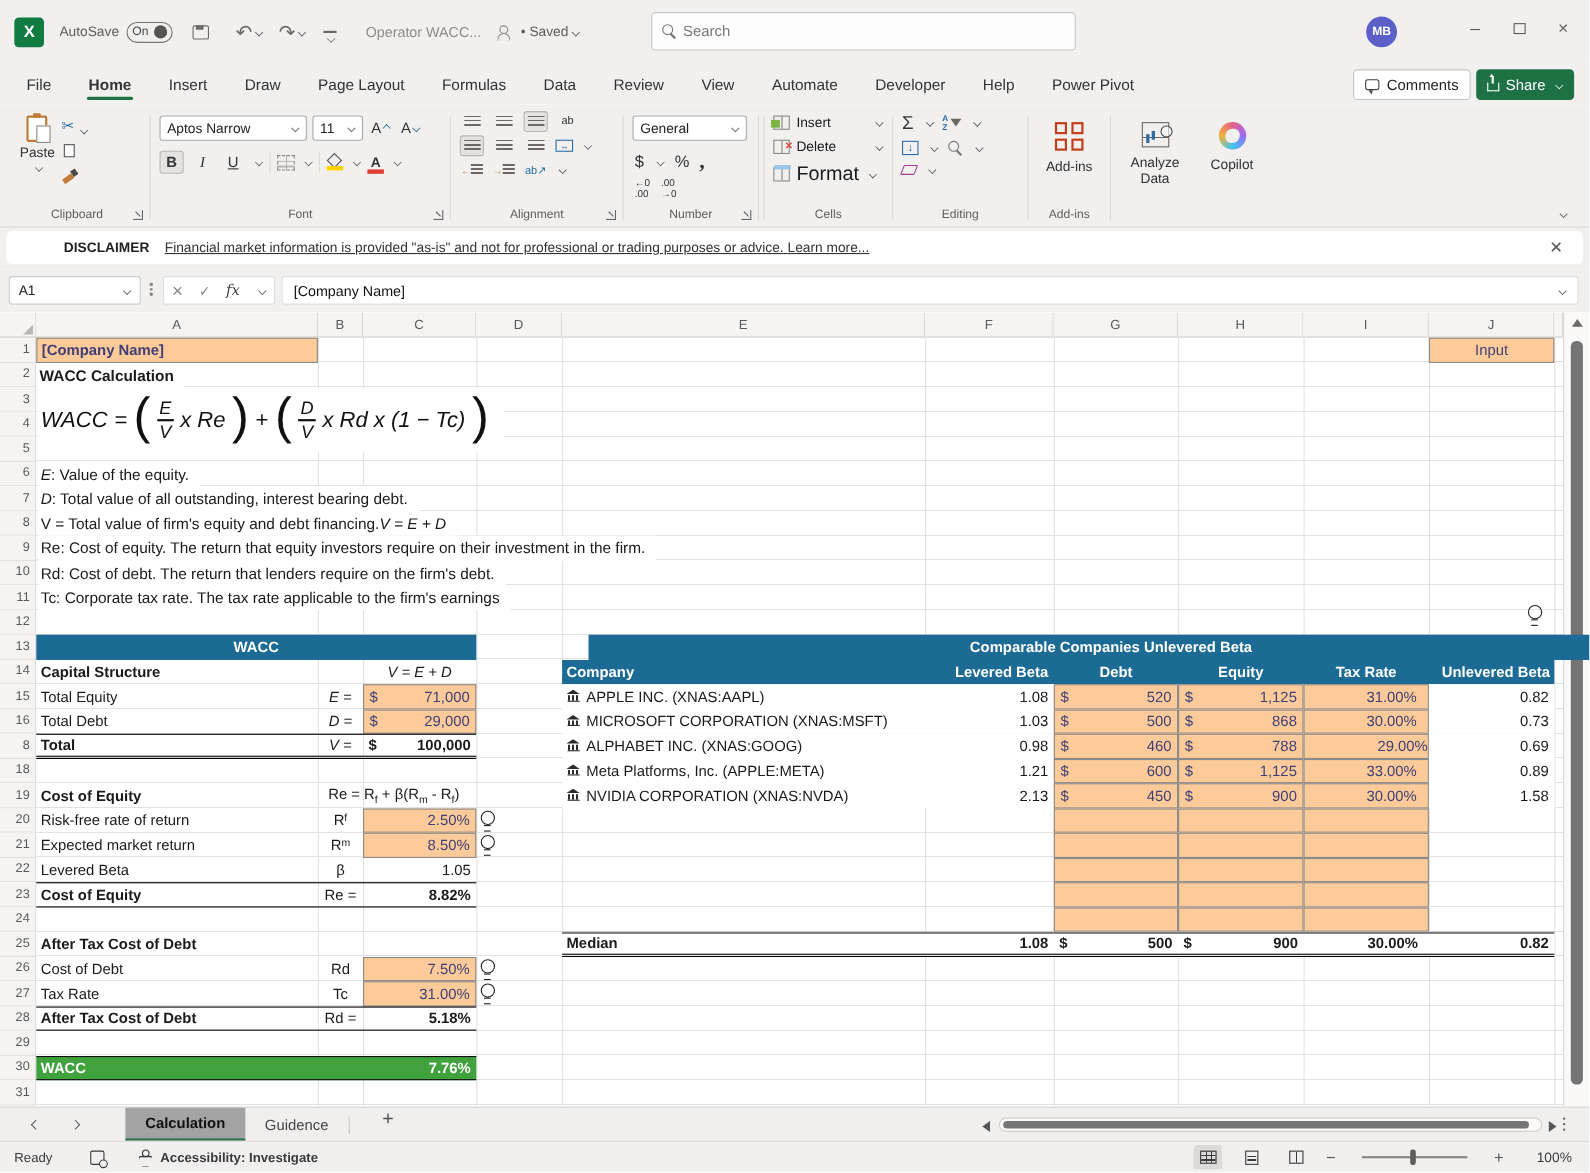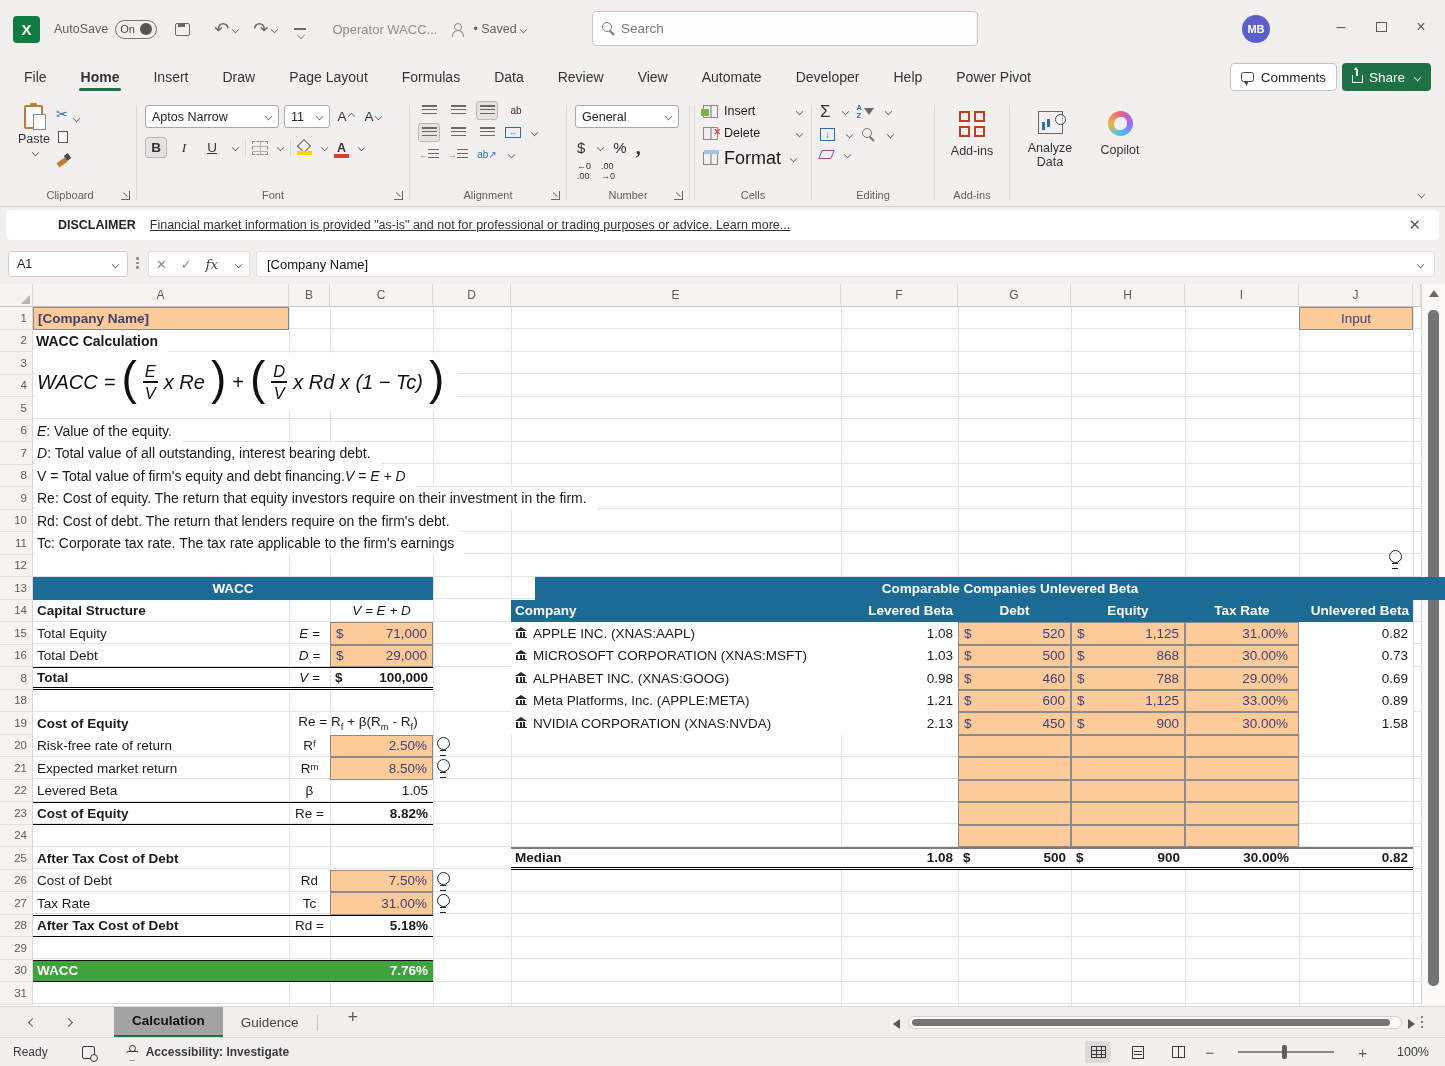--- a/index.html
+++ b/index.html
@@ -745,21 +745,21 @@
         </div>
         <div style="position: absolute; left: 808px; top: 360px; width: 117px; height: 22.5px; display: flex; align-items: center; justify-content: flex-end; padding-right: 5px; background: rgb(255, 255, 255); font-size: 13.5px; z-index: 2;">0.98</div>
         <div style="position: absolute; left: 925px; top: 360px; width: 113px; height: 22.5px; display: flex; align-items: center; justify-content: space-between; padding: 0px 5px; font-size: 13.5px; z-index: 2; background: var(--inp); border: 1px solid rgb(138, 138, 138); color: var(--inpt);">
           <span>$</span>
           <span>460</span>
         </div>
         <div style="position: absolute; left: 1038px; top: 360px; width: 114px; height: 22.5px; display: flex; align-items: center; justify-content: space-between; padding: 0px 5px; font-size: 13.5px; z-index: 2; background: var(--inp); border: 1px solid rgb(138, 138, 138); color: var(--inpt);">
           <span>$</span>
           <span>788</span>
         </div>
-        <div style="position: absolute; left: 1152px; top: 360px; width: 114px; height: 22.5px; display: flex; align-items: center; justify-content: flex-end; padding-right: 10px; font-size: 13.5px; z-index: 2; background: var(--inp); border: 1px solid rgb(138, 138, 138); color: var(--inpt);">29.00%</div>
+        <div style="position: absolute; left: 1152px; top: 360px; width: 114px; height: 22.5px; display: flex; align-items: center; justify-content: flex-end; font-size: 13.5px; z-index: 2; background: var(--inp); border: 1px solid rgb(138, 138, 138); color: var(--inpt);">29.00%</div>
         <div style="position: absolute; left: 1266px; top: 360px; width: 114px; height: 22.5px; display: flex; align-items: center; justify-content: flex-end; padding-right: 5px; background: rgb(255, 255, 255); font-size: 13.5px; z-index: 2;">0.69</div>
         <div style="position: absolute; left: 478px; top: 382.5px; width: 330px; height: 22.5px; display: flex; align-items: center; padding-left: 4px; background: rgb(255, 255, 255); font-size: 13.5px; z-index: 2;">
           <span class="bank"></span>
           <span>Meta Platforms, Inc. (APPLE:META)</span>
         </div>
         <div style="position: absolute; left: 808px; top: 382.5px; width: 117px; height: 22.5px; display: flex; align-items: center; justify-content: flex-end; padding-right: 5px; background: rgb(255, 255, 255); font-size: 13.5px; z-index: 2;">1.21</div>
         <div style="position: absolute; left: 925px; top: 382.5px; width: 113px; height: 22.5px; display: flex; align-items: center; justify-content: space-between; padding: 0px 5px; font-size: 13.5px; z-index: 2; background: var(--inp); border: 1px solid rgb(138, 138, 138); color: var(--inpt);">
           <span>$</span>
           <span>600</span>
         </div>

